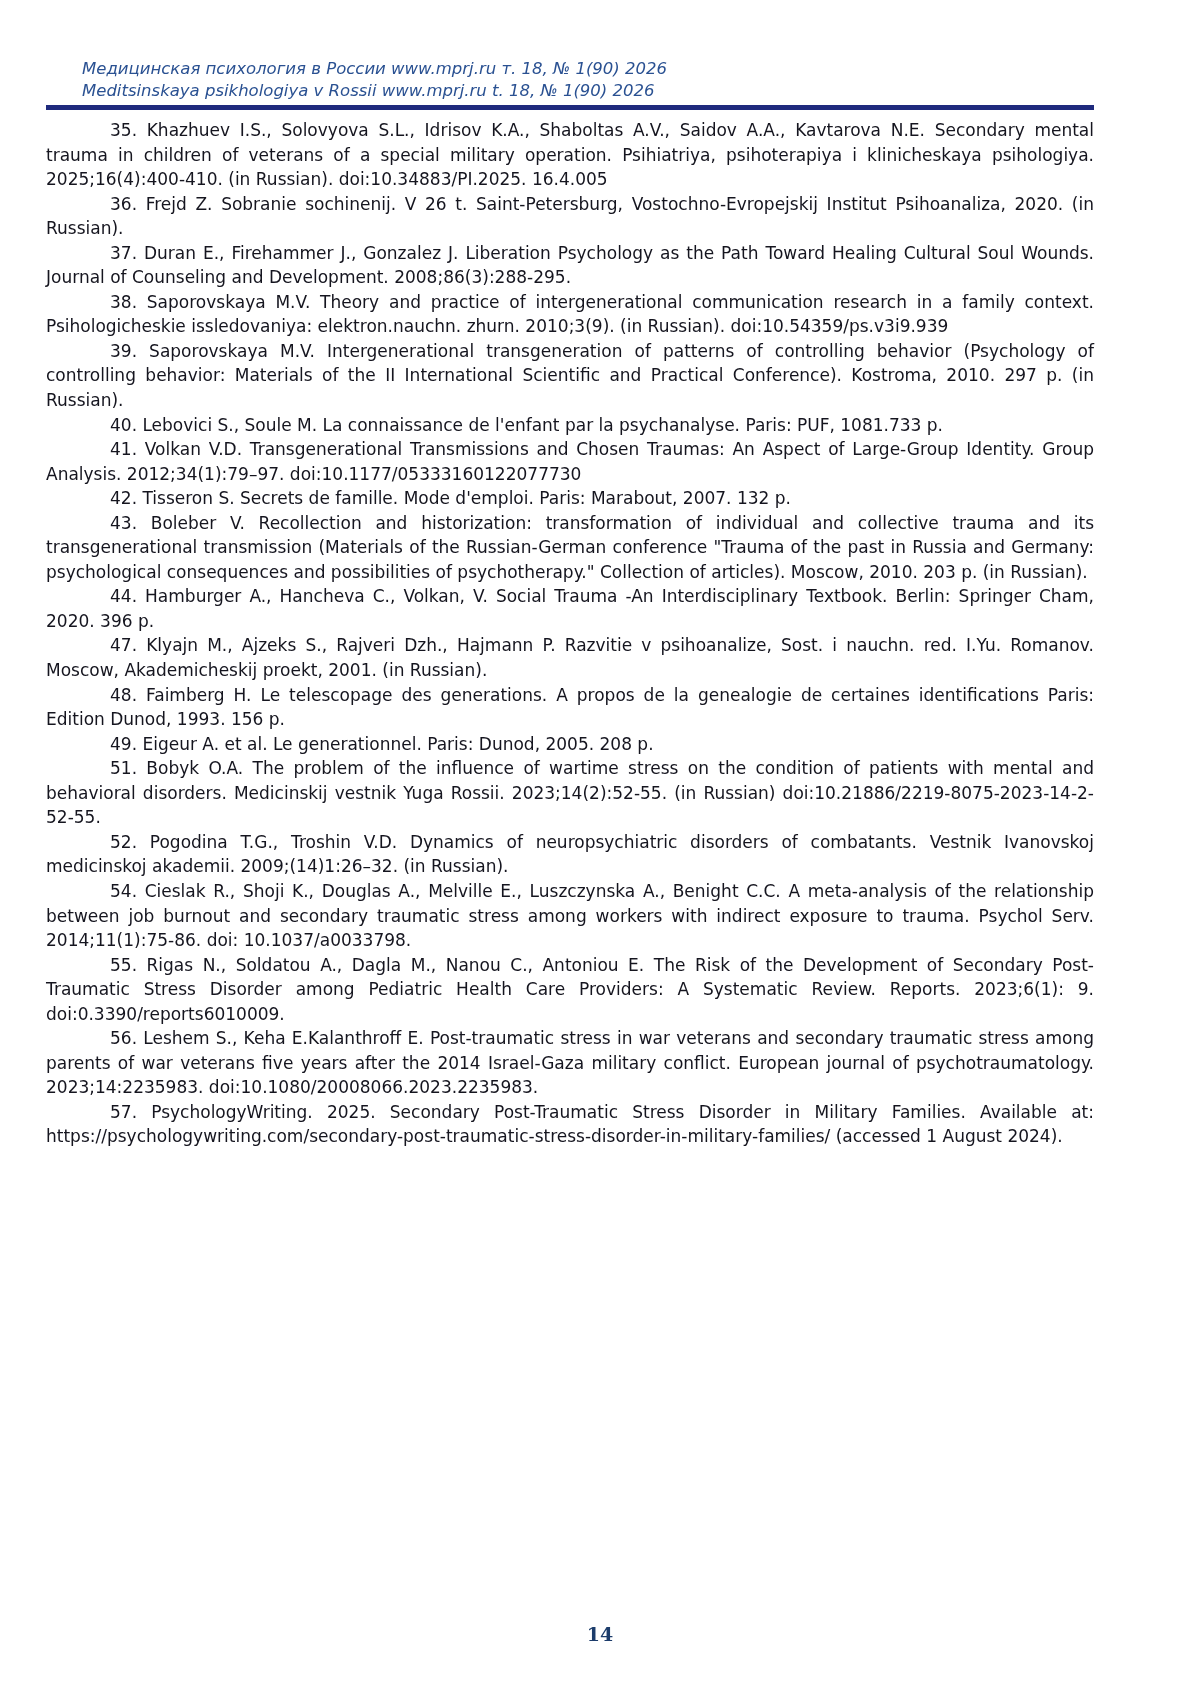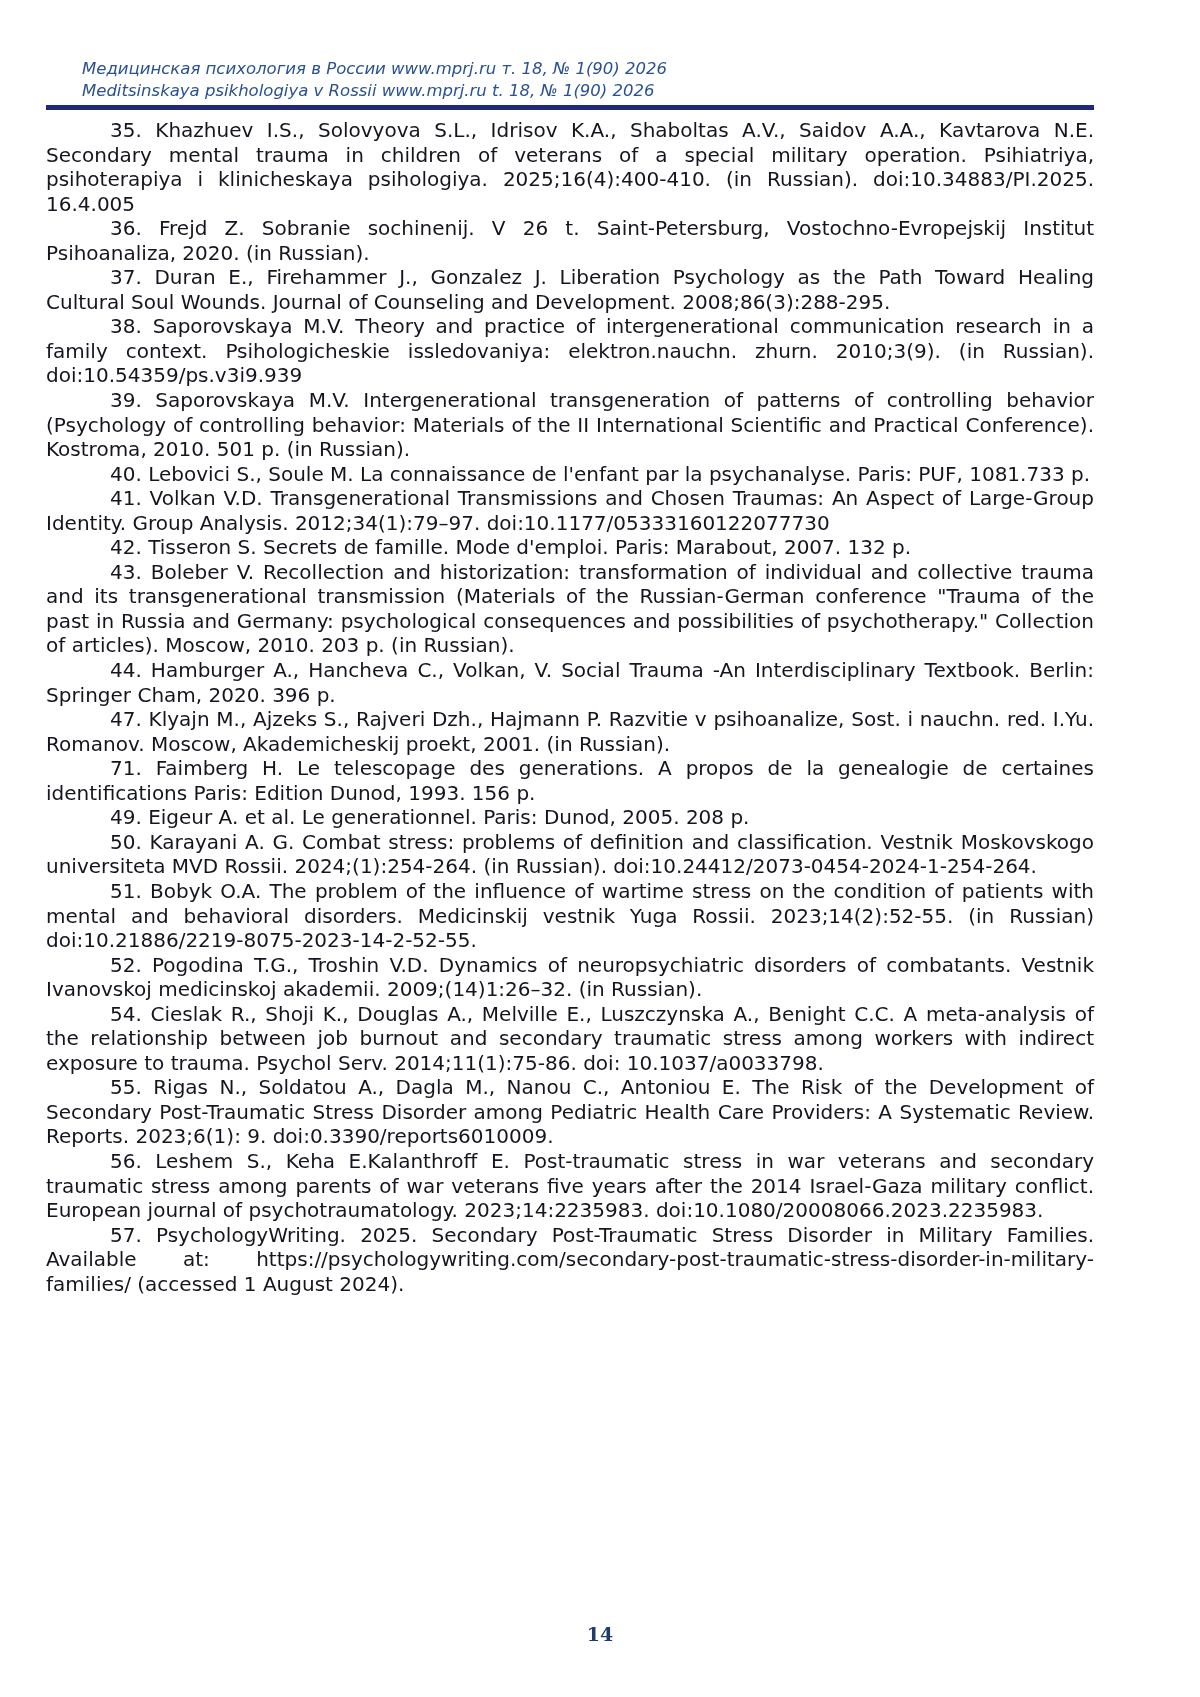--- a/index.html
+++ b/index.html
@@ -23,21 +23,21 @@
     white-space:nowrap;
   }
   .header-rule{
     height:5px;
     background:#1f2a7d;
     margin-top:3px;
     width:100%;
   }
   .refs{
     margin-top:8px;
-    font-size:20px;
+    font-size:17px;
     line-height:24.55px;
   }
   .refs p{
     margin:0;
     text-indent:64px;
     text-align:justify;
   }
   .footer{
     position:absolute;
     left:0;right:0;
@@ -60,30 +60,29 @@
     <div class="jline">Медицинская психология в России www.mprj.ru т. 18, № 1(90) 2026</div>
     <div class="jline">Meditsinskaya psikhologiya v Rossii www.mprj.ru t. 18, № 1(90) 2026</div>
   </div>
   <div class="header-rule"></div>
 
   <div class="refs">
     <p>35. Khazhuev I.S., Solovyova S.L., Idrisov K.A., Shaboltas A.V., Saidov A.A., Kavtarova N.E. Secondary mental trauma in children of veterans of a special military operation. Psihiatriya, psihoterapiya i klinicheskaya psihologiya. 2025;16(4):400-410. (in Russian). doi:10.34883/PI.2025. 16.4.005</p>
     <p>36. Frejd Z. Sobranie sochinenij. V 26 t. Saint-Petersburg, Vostochno-Evropejskij Institut Psihoanaliza, 2020. (in Russian).</p>
     <p>37. Duran E., Firehammer J., Gonzalez J. Liberation Psychology as the Path Toward Healing Cultural Soul Wounds. Journal of Counseling and Development. 2008;86(3):288-295.</p>
     <p>38. Saporovskaya M.V. Theory and practice of intergenerational communication research in a family context. Psihologicheskie issledovaniya: elektron.nauchn. zhurn. 2010;3(9). (in Russian). doi:10.54359/ps.v3i9.939</p>
-    <p>39. Saporovskaya M.V. Intergenerational transgeneration of patterns of controlling behavior (Psychology of controlling behavior: Materials of the II International Scientific and Practical Conference). Kostroma, 2010. 501 p. (in Russian).</p>
+    <p>39. Saporovskaya M.V. Intergenerational transgeneration of patterns of controlling behavior (Psychology of controlling behavior: Materials of the II International Scientific and Practical Conference). Kostroma, 2010. 297 p. (in Russian).</p>
     <p>40. Lebovici S., Soule M. La connaissance de l'enfant par la psychanalyse. Paris: PUF, 1081.733 p.</p>
     <p>41. Volkan V.D. Transgenerational Transmissions and Chosen Traumas: An Aspect of Large-Group Identity. Group Analysis. 2012;34(1):79–97. doi:10.1177/05333160122077730</p>
     <p>42. Tisseron S. Secrets de famille. Mode d'emploi. Paris: Marabout, 2007. 132 p.</p>
     <p>43. Boleber V. Recollection and historization: transformation of individual and collective trauma and its transgenerational transmission (Materials of the Russian-German conference "Trauma of the past in Russia and Germany: psychological consequences and possibilities of psychotherapy." Collection of articles). Moscow, 2010. 203 p. (in Russian).</p>
     <p>44. Hamburger A., Hancheva C., Volkan, V. Social Trauma -An Interdisciplinary Textbook. Berlin: Springer Cham, 2020. 396 p.</p>
     <p>47. Klyajn M., Ajzeks S., Rajveri Dzh., Hajmann P. Razvitie v psihoanalize, Sost. i nauchn. red. I.Yu. Romanov. Moscow, Akademicheskij proekt, 2001. (in Russian).</p>
-    <p>71. Faimberg H. Le telescopage des generations. A propos de la genealogie de certaines identifications Paris: Edition Dunod, 1993. 156 p.</p>
+    <p>48. Faimberg H. Le telescopage des generations. A propos de la genealogie de certaines identifications Paris: Edition Dunod, 1993. 156 p.</p>
     <p>49. Eigeur A. et al. Le generationnel. Paris: Dunod, 2005. 208 p.</p>
-    <p>50. Karayani A. G. Combat stress: problems of definition and classification. Vestnik Moskovskogo universiteta MVD Rossii. 2024;(1):254-264. (in Russian). doi:10.24412/2073-0454-2024-1-254-264.</p>
     <p>51. Bobyk O.A. The problem of the influence of wartime stress on the condition of patients with mental and behavioral disorders. Medicinskij vestnik Yuga Rossii. 2023;14(2):52-55. (in Russian) doi:10.21886/2219-8075-2023-14-2-52-55.</p>
     <p>52. Pogodina T.G., Troshin V.D. Dynamics of neuropsychiatric disorders of combatants. Vestnik Ivanovskoj medicinskoj akademii. 2009;(14)1:26–32. (in Russian).</p>
     <p>54. Cieslak R., Shoji K., Douglas A., Melville E., Luszczynska A., Benight C.C. A meta-analysis of the relationship between job burnout and secondary traumatic stress among workers with indirect exposure to trauma. Psychol Serv. 2014;11(1):75-86. doi: 10.1037/a0033798.</p>
     <p>55. Rigas N., Soldatou A., Dagla M., Nanou C., Antoniou E. The Risk of the Development of Secondary Post-Traumatic Stress Disorder among Pediatric Health Care Providers: A Systematic Review. Reports. 2023;6(1): 9. doi:0.3390/reports6010009.</p>
     <p>56. Leshem S., Keha E.Kalanthroff E. Post-traumatic stress in war veterans and secondary traumatic stress among parents of war veterans five years after the 2014 Israel-Gaza military conflict. European journal of psychotraumatology. 2023;14:2235983. doi:10.1080/20008066.2023.2235983.</p>
     <p>57. PsychologyWriting. 2025. Secondary Post-Traumatic Stress Disorder in Military Families. Available at: https://psychologywriting.com/secondary-post-traumatic-stress-disorder-in-military-families/ (accessed 1 August 2024).</p>
   </div>
 
   <div class="footer">
     <span class="page-number">14</span>

